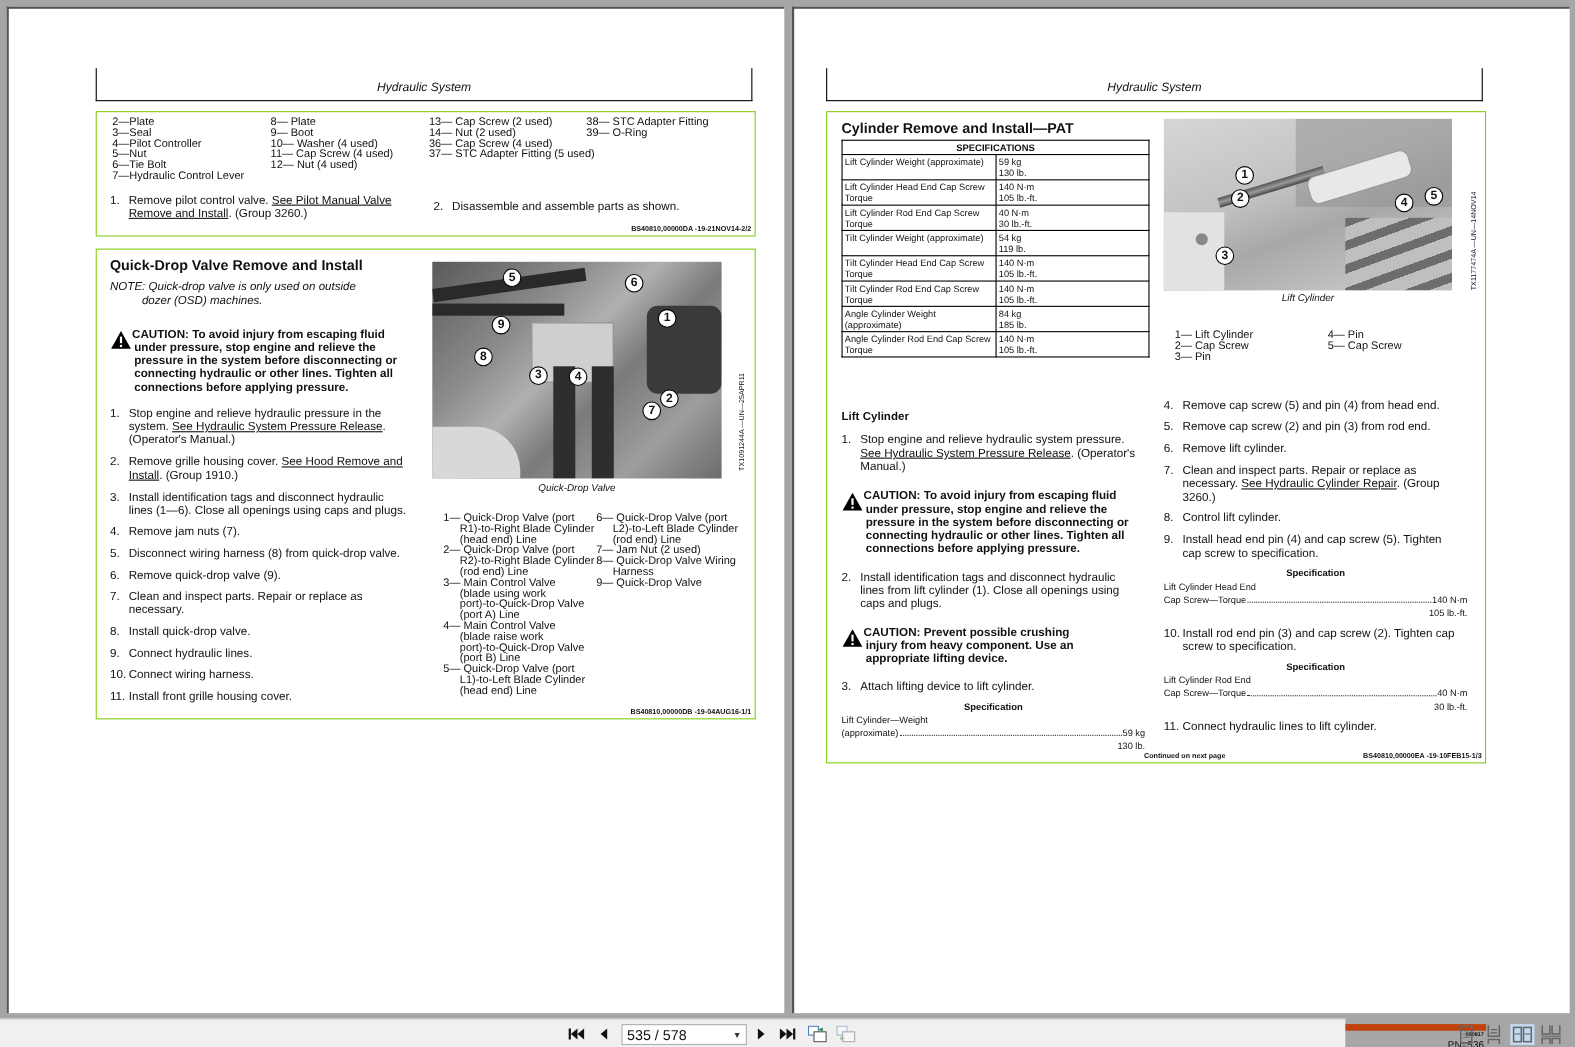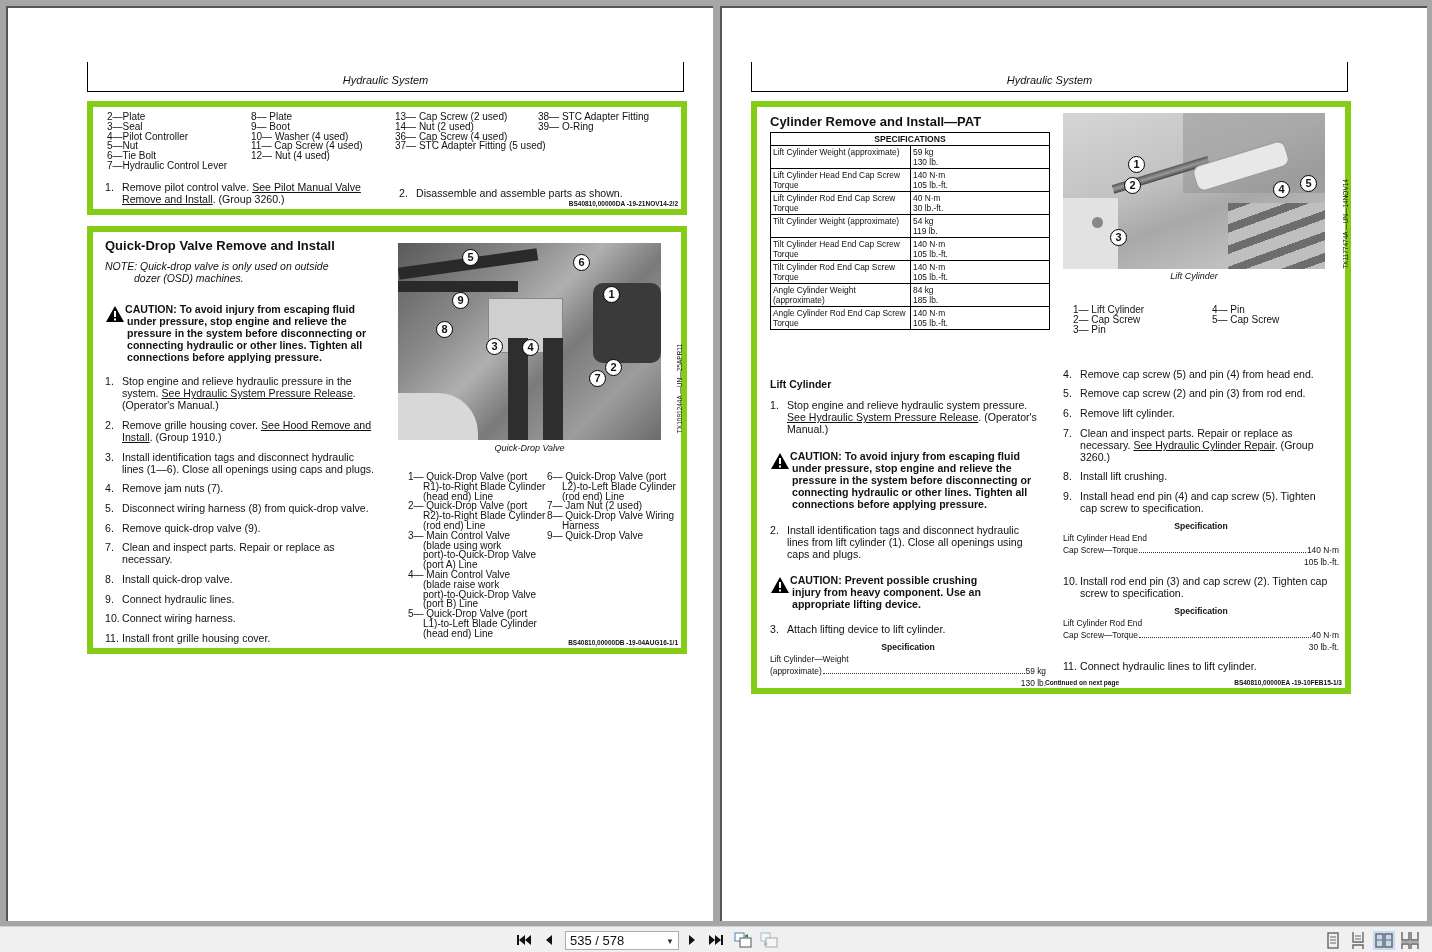--- a/index.html
+++ b/index.html
@@ -3,21 +3,21 @@
 <meta charset="utf-8">
 <style>
 *{box-sizing:border-box;margin:0;padding:0}
 html,body{width:1432px;height:952px;overflow:hidden;background:#a6a6a6;font-family:"Liberation Sans",sans-serif;color:#111}
 #viewer{position:absolute;left:0;top:0;width:1432px;height:926px;background:#a6a6a6}
 .page{position:absolute;top:6px;width:707px;height:915px;background:#fff;border-left:2px solid #555;border-top:2px solid #555}
 #page-left{left:6px}
 #page-right{left:720px}
 .hdr{position:absolute;left:79px;top:54px;width:597px;height:30px;border-left:1px solid #000;border-right:1px solid #000;border-bottom:1px solid #000}
 .hdr span{position:absolute;left:0;right:0;bottom:5px;text-align:center;font-style:italic;font-size:11px}
-.box{position:absolute;border:6px solid #84cc16}
+.box{position:absolute;border:1px solid #84cc16}
 .legend{font-size:10px;font-weight:normal;line-height:9.8px}
 .legend .col{position:absolute}
 .step{position:absolute;font-size:10.6px;line-height:12px}
 .step .n{position:absolute;left:0;top:0}
 .step .t{position:absolute;left:17px;top:0}
 .u{text-decoration:underline}
 .ref{position:absolute;right:3px;font-size:6.5px;font-weight:bold}
 .title{position:absolute;font-size:13px;font-weight:bold}
 .note{position:absolute;font-size:10.5px;font-style:italic;line-height:12px}
 .caution{position:absolute;font-size:10.6px;font-weight:bold;line-height:12.1px}
@@ -33,21 +33,21 @@
 .subh{position:absolute;font-size:10.5px;font-weight:bold}
 .spec-block{position:absolute;font-size:8.4px;line-height:12px}
 .spec-block .sh{font-weight:bold;text-align:center;font-size:8.6px}
 .spec-block .row{display:flex}
 .spec-block .dots{flex:1;border-bottom:1px dotted #333;margin:0 1px 3px}
 .foot{position:absolute;left:79px;top:923px;width:600px;border-top:6px solid #c2410c}
 .foot .doc{position:absolute;left:0;top:3px;font-size:11px}
 .foot .pg{position:absolute;left:252px;top:3px;font-size:12px;font-weight:bold}
 .foot .tiny{position:absolute;right:2px;top:1px;font-size:5px;font-weight:bold}
 .foot .pn{position:absolute;right:2px;top:8px;font-size:9px}
-#toolbar{position:absolute;left:0;top:926px;width:1432px;height:26px;background:#f0f0f0;border-top:1px solid #d0d0d0}
+#toolbar{position:absolute;left:0;top:926px;width:1223px;height:26px;background:#f0f0f0;border-top:1px solid #d0d0d0}
 .tb-btn{position:absolute;top:4px;width:20px;height:18px;display:flex;align-items:center;justify-content:center;font-size:13px;color:#111}
 #page-select{position:absolute;left:565px;top:4px;width:114px;height:19px;border:1px solid #adadad;background:#fff;font-size:13px;padding-left:4px;line-height:17px;color:#111}
 #page-select .dd{position:absolute;right:4px;top:1px;font-size:8px;color:#333}
 .view-btn{position:absolute;top:4px;width:22px;height:19px}
 .view-btn.active{background:#c5d9f1}
 </style>
 </head>
 <body>
 
 <div id="viewer">
@@ -407,21 +407,21 @@
       <div class="step" style="left:306px;top:320px;width:285px">
         <span class="n">7.</span>
         <div class="t">
           <div>Clean and inspect parts. Repair or replace as</div>
           <div><span>necessary. </span><span class="u">See Hydraulic Cylinder Repair</span><span>. (Group</span></div>
           <div>3260.)</div>
         </div>
       </div>
       <div class="step" style="left:306px;top:363px">
           <span class="n">8.</span>
-          <span class="t" style="white-space:nowrap">Install lift crushing.</span>
+          <span class="t" style="white-space:nowrap">Control lift cylinder.</span>
         </div>
       <div class="step" style="left:306px;top:383px;width:285px">
         <span class="n">9.</span>
         <div class="t">
           <div>Install head end pin (4) and cap screw (5). Tighten</div>
           <div>cap screw to specification.</div>
         </div>
       </div>
       <div class="spec-block" style="left:306px;top:413px;width:276px">
         <div class="sh">Specification</div>

